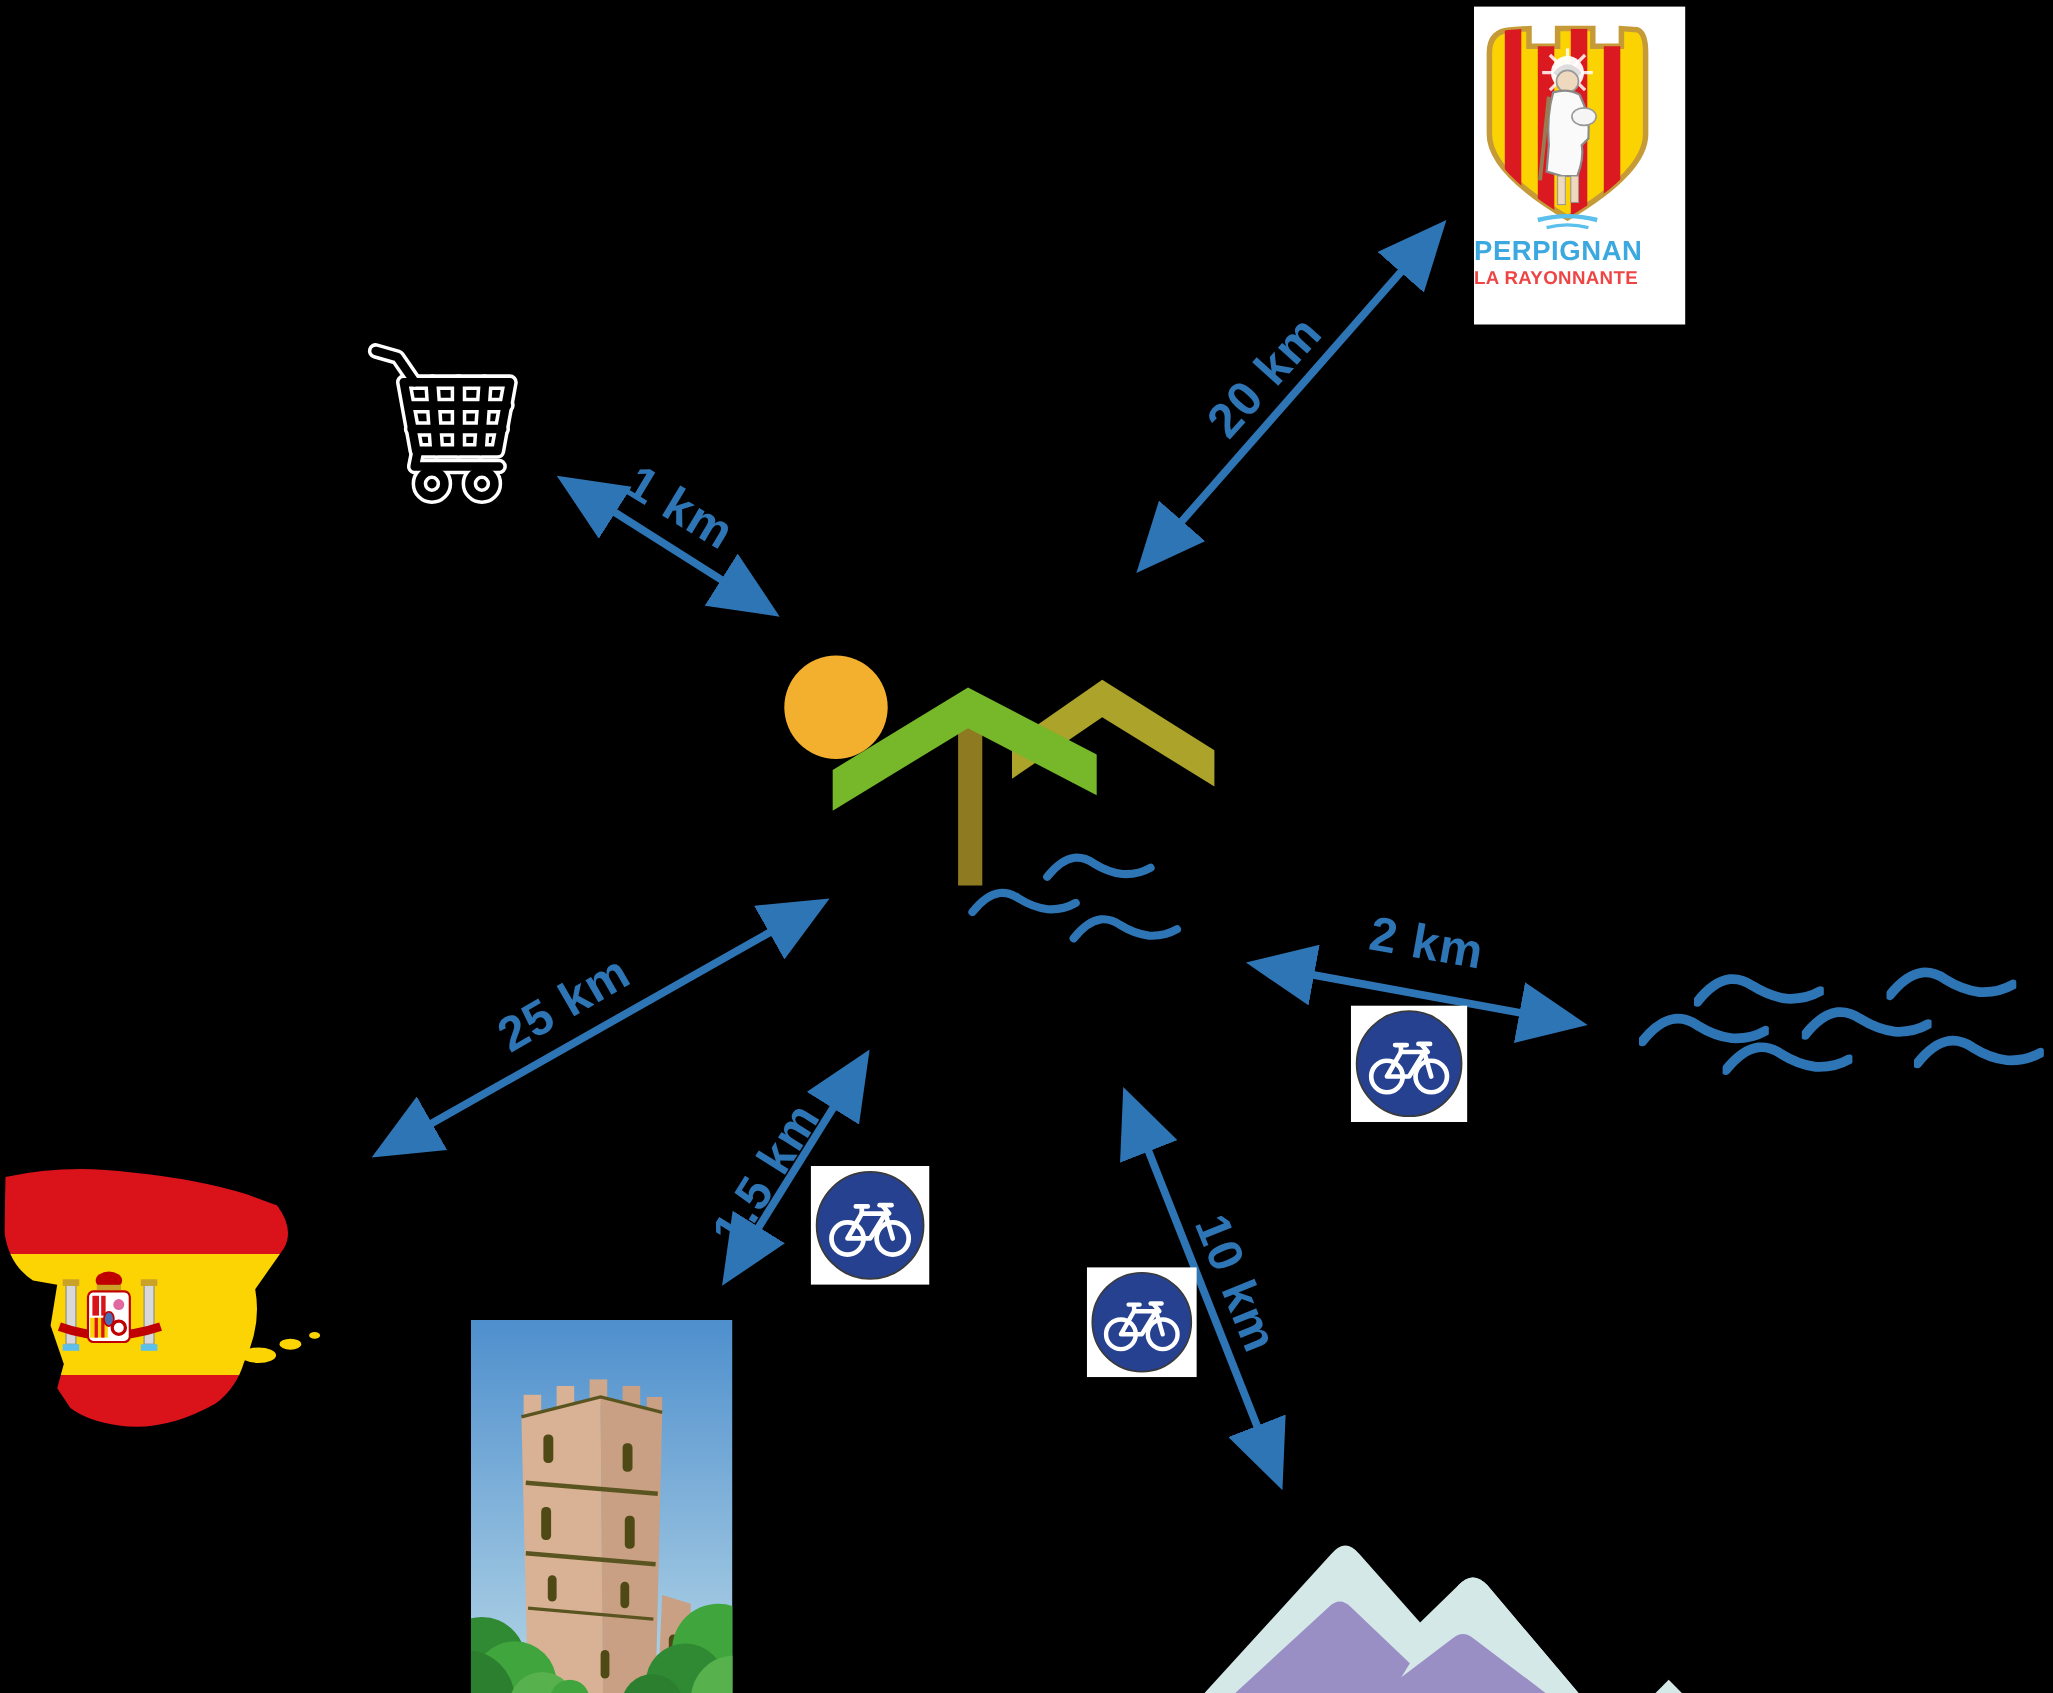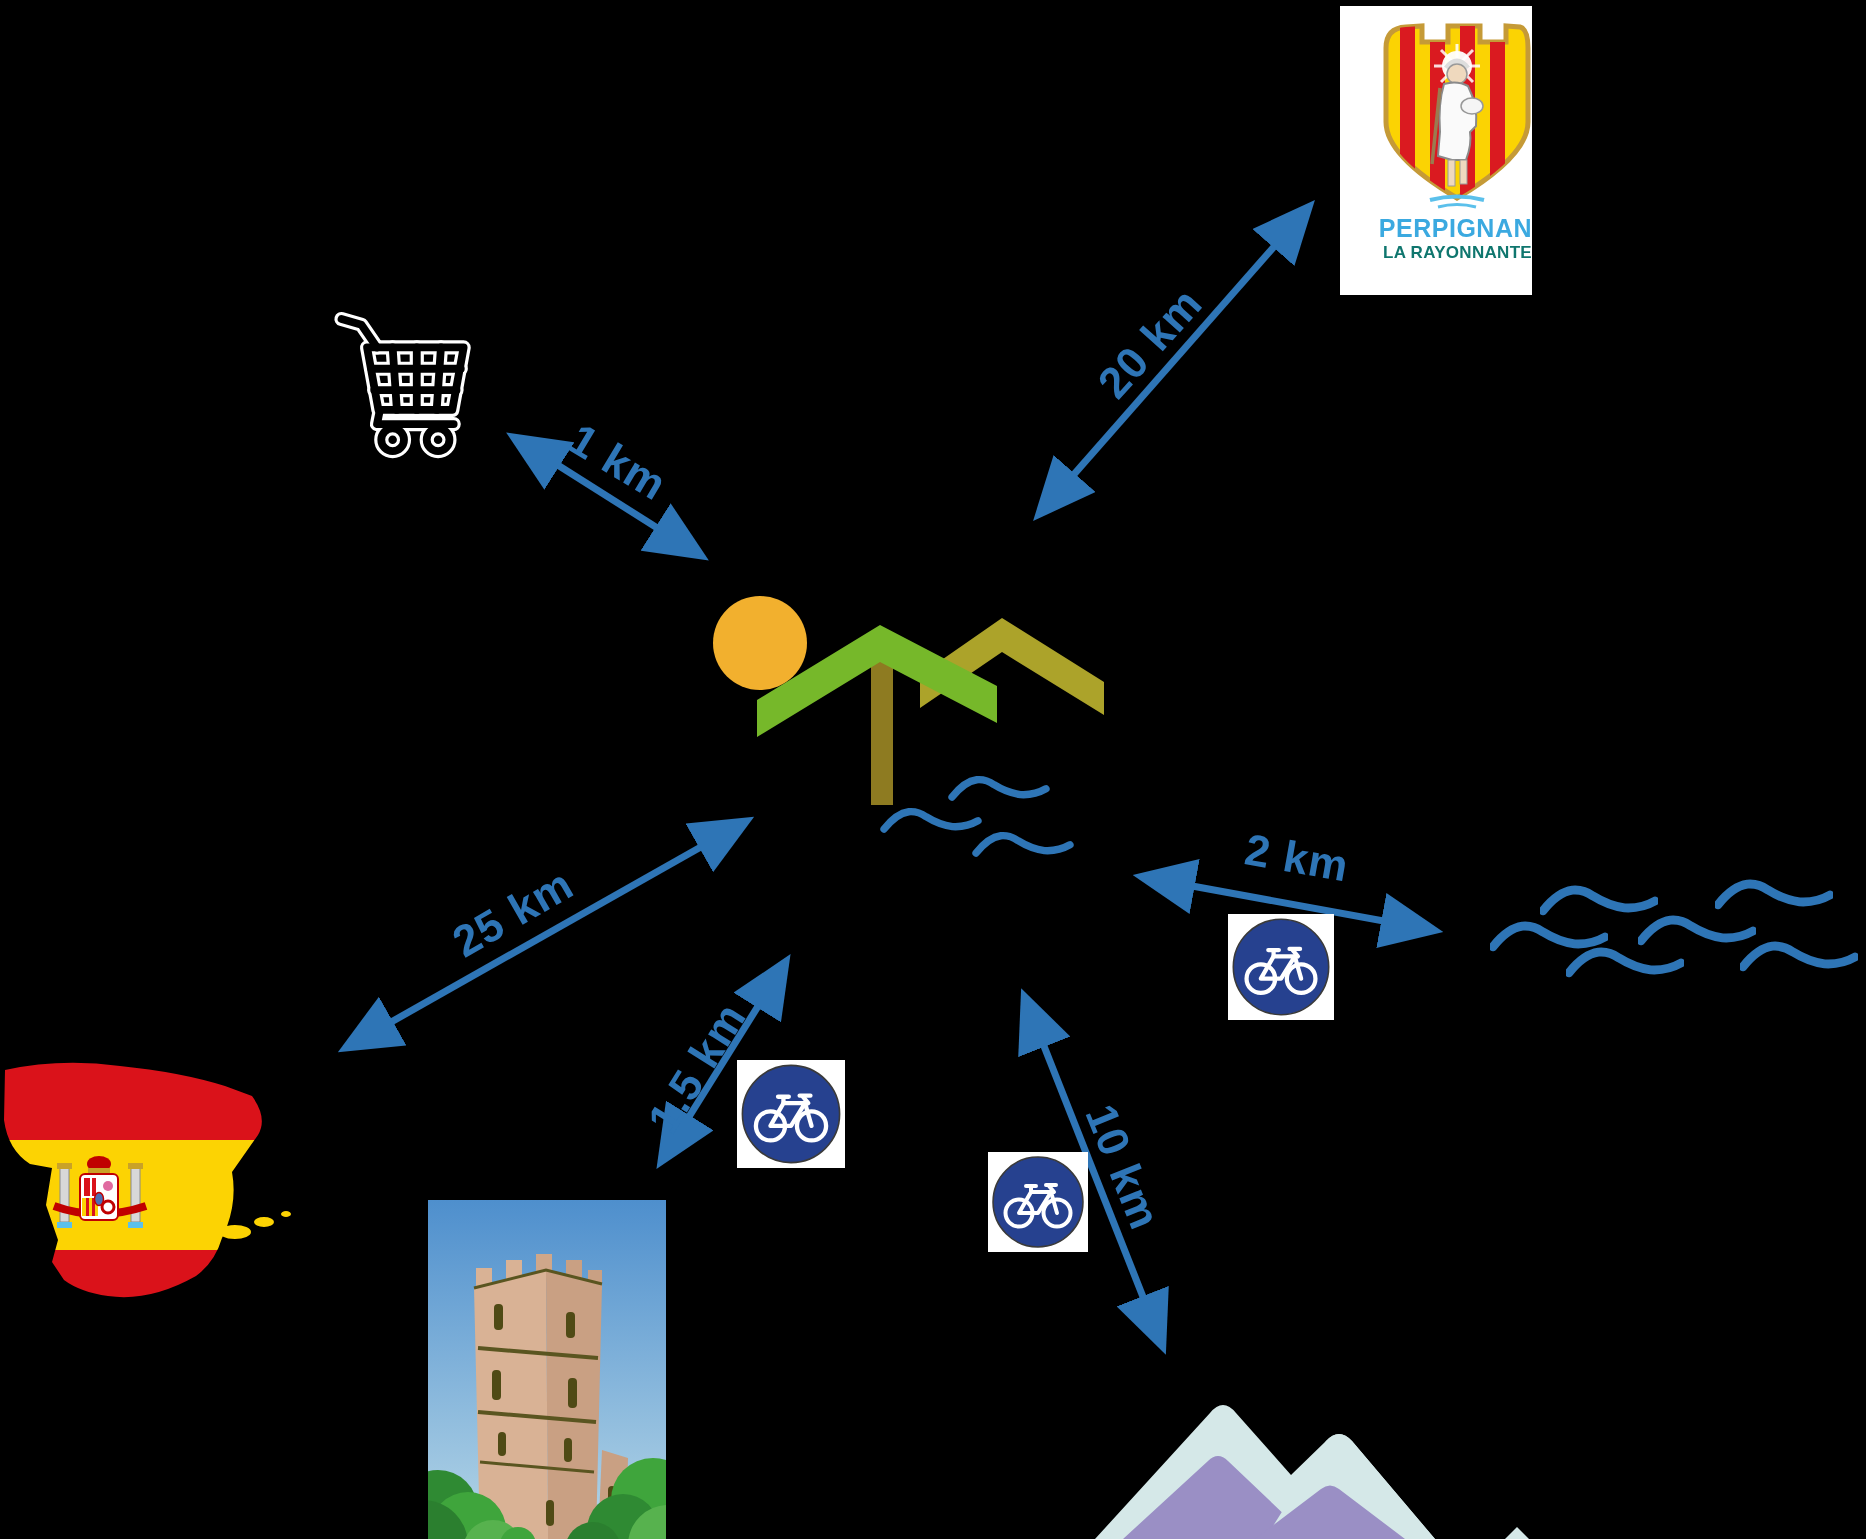--- a/index.html
+++ b/index.html
@@ -21,29 +21,29 @@
   }
   .lbl-supermarket{left:618px;top:462px;transform:translate(-50%,-50%) rotate(31deg);}
   .lbl-perpignan {left:1150px;top:343px;transform:translate(-50%,-50%) rotate(-48deg);}
   .lbl-spain     {left:513px;top:913px;transform:translate(-50%,-50%) rotate(-30deg);}
   .lbl-tower     {left:697px;top:1068px;transform:translate(-50%,-50%) rotate(-58deg);}
   .lbl-mountains {left:1123px;top:1167px;transform:translate(-50%,-50%) rotate(68deg);}
   .lbl-sea       {left:1297px;top:858px;transform:translate(-50%,-50%) rotate(10deg);}
 
   .crest-card{
     position:absolute;left:1340px;top:6px;width:192px;height:289px;
-    background:#fff;display:flex;flex-direction:column;align-items:flex-end;
+    background:#fff;display:flex;flex-direction:column;align-items:flex-start;
   }
   .crest-card svg{margin-top:8px;}
   .crest-title{
     color:#3BA9E0;font:700 25px "Liberation Sans", sans-serif;
     letter-spacing:0.5px;margin-top:2px;line-height:1;
   }
   .crest-subtitle{
-    color:#0f766e;font:700 17px "Liberation Sans", sans-serif;
+    color:#ef4444;font:700 17px "Liberation Sans", sans-serif;
     letter-spacing:0.3px;margin-top:3px;line-height:1;
   }
   .tower-card{
     position:absolute;left:428px;top:1200px;width:238px;height:339px;
     overflow:hidden;
   }
 </style>
 </head>
 <body>
 

